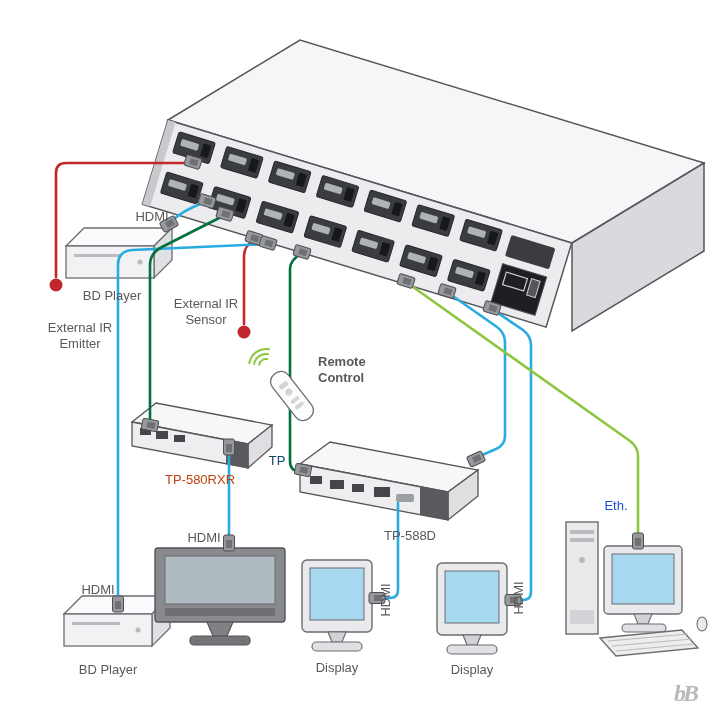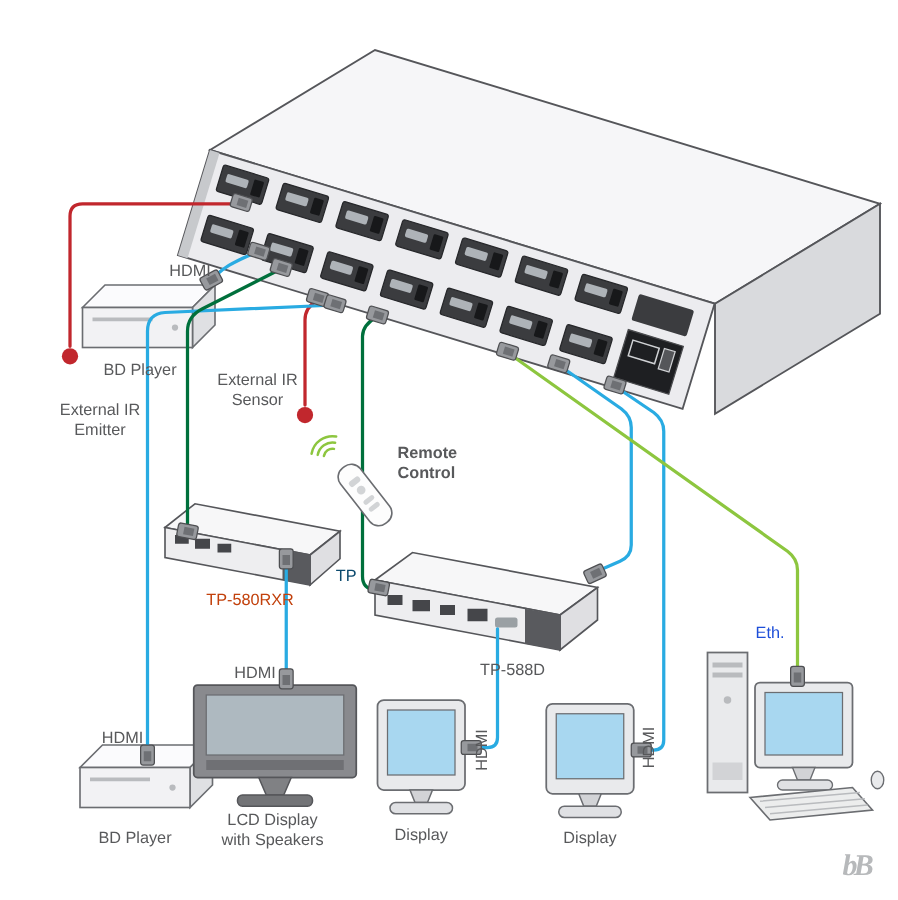--- a/index.html
+++ b/index.html
@@ -201,24 +201,20 @@
 
 <div class="lbl c" style="left: 200px; top: 472px; color: #c2410c;">TP-580RXR</div>
 <div class="lbl c" style="left: 277px; top: 453px; color: #0c4a6e;">TP</div>
 <div class="lbl c" style="left: 390px; top: 528px; color: rgb(88, 89, 91); margin-left: 20px;">TP-588D</div>
 <div class="lbl c" style="left: 616px; top: 498px; color: #1d4ed8;">Eth.</div>
 
 <div class="lbl c" style="left: 204px; top: 530px; color: rgb(88, 89, 91);">HDMI</div>
 <div class="lbl c" style="left: 98px; top: 582px; color: rgb(88, 89, 91);">HDMI</div>
 <div class="lbl c" style="left: 108px; top: 662px; color: rgb(88, 89, 91);">BD Player</div>
 
-<div class="lbl c" style="left: 218px; top: 648px; color: rgb(88, 89, 91);">
-  <div>LCD Display</div>
-  <div>with Speakers</div>
-</div>
 
 <div class="lbl c" style="left: 337px; top: 660px; color: rgb(88, 89, 91);">Display</div>
 <div class="lbl c" style="left: 472px; top: 662px; color: rgb(88, 89, 91);">Display</div>
 
 <div class="lbl v" style="left: 386px; top: 600px; color: rgb(88, 89, 91);">HDMI</div>
 <div class="lbl v" style="left: 519px; top: 598px; color: rgb(88, 89, 91);">HDMI</div>
 
 <div class="logo" style="left:674px;top:680px">bB</div>
 </div>
 

